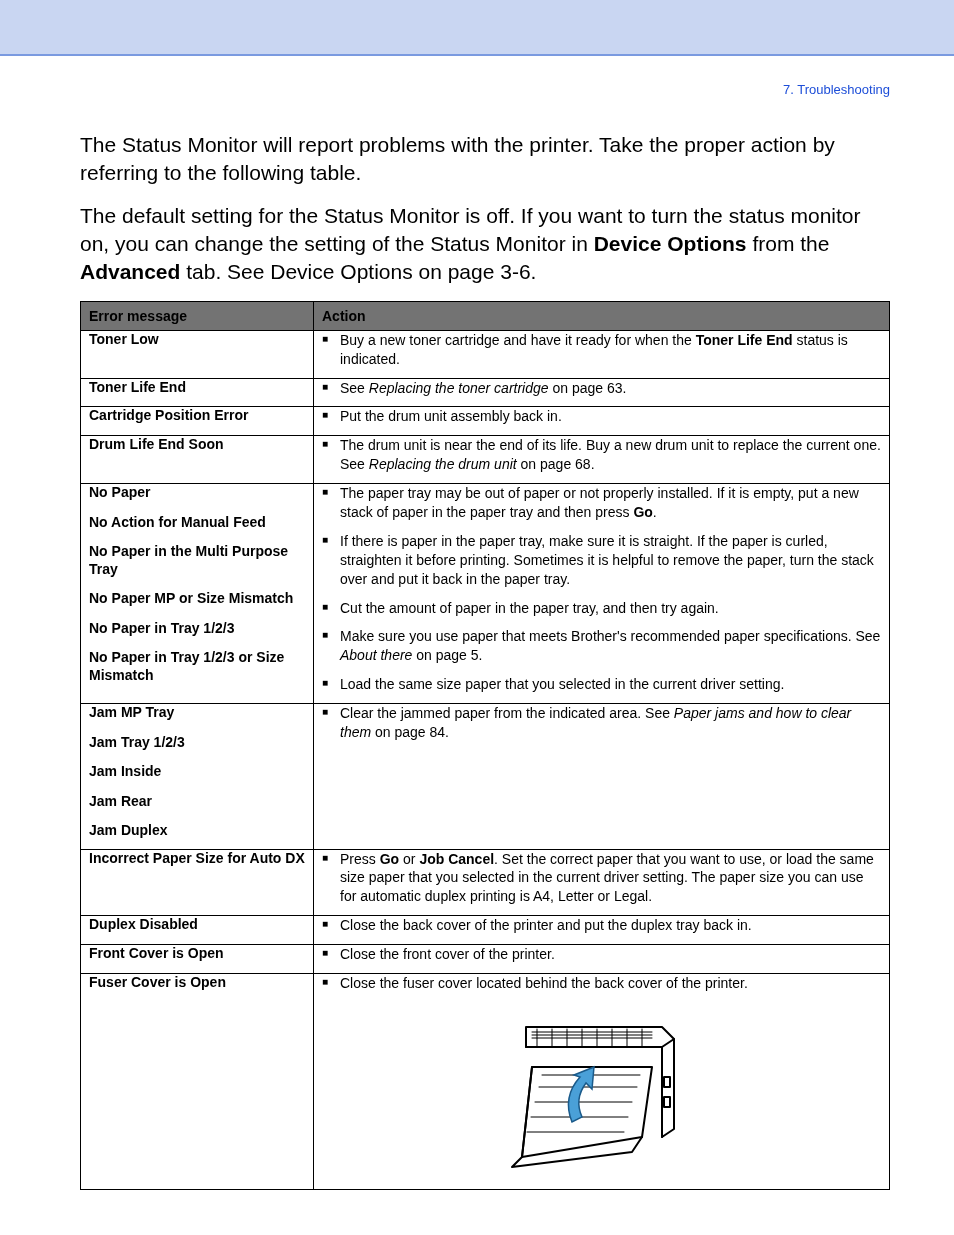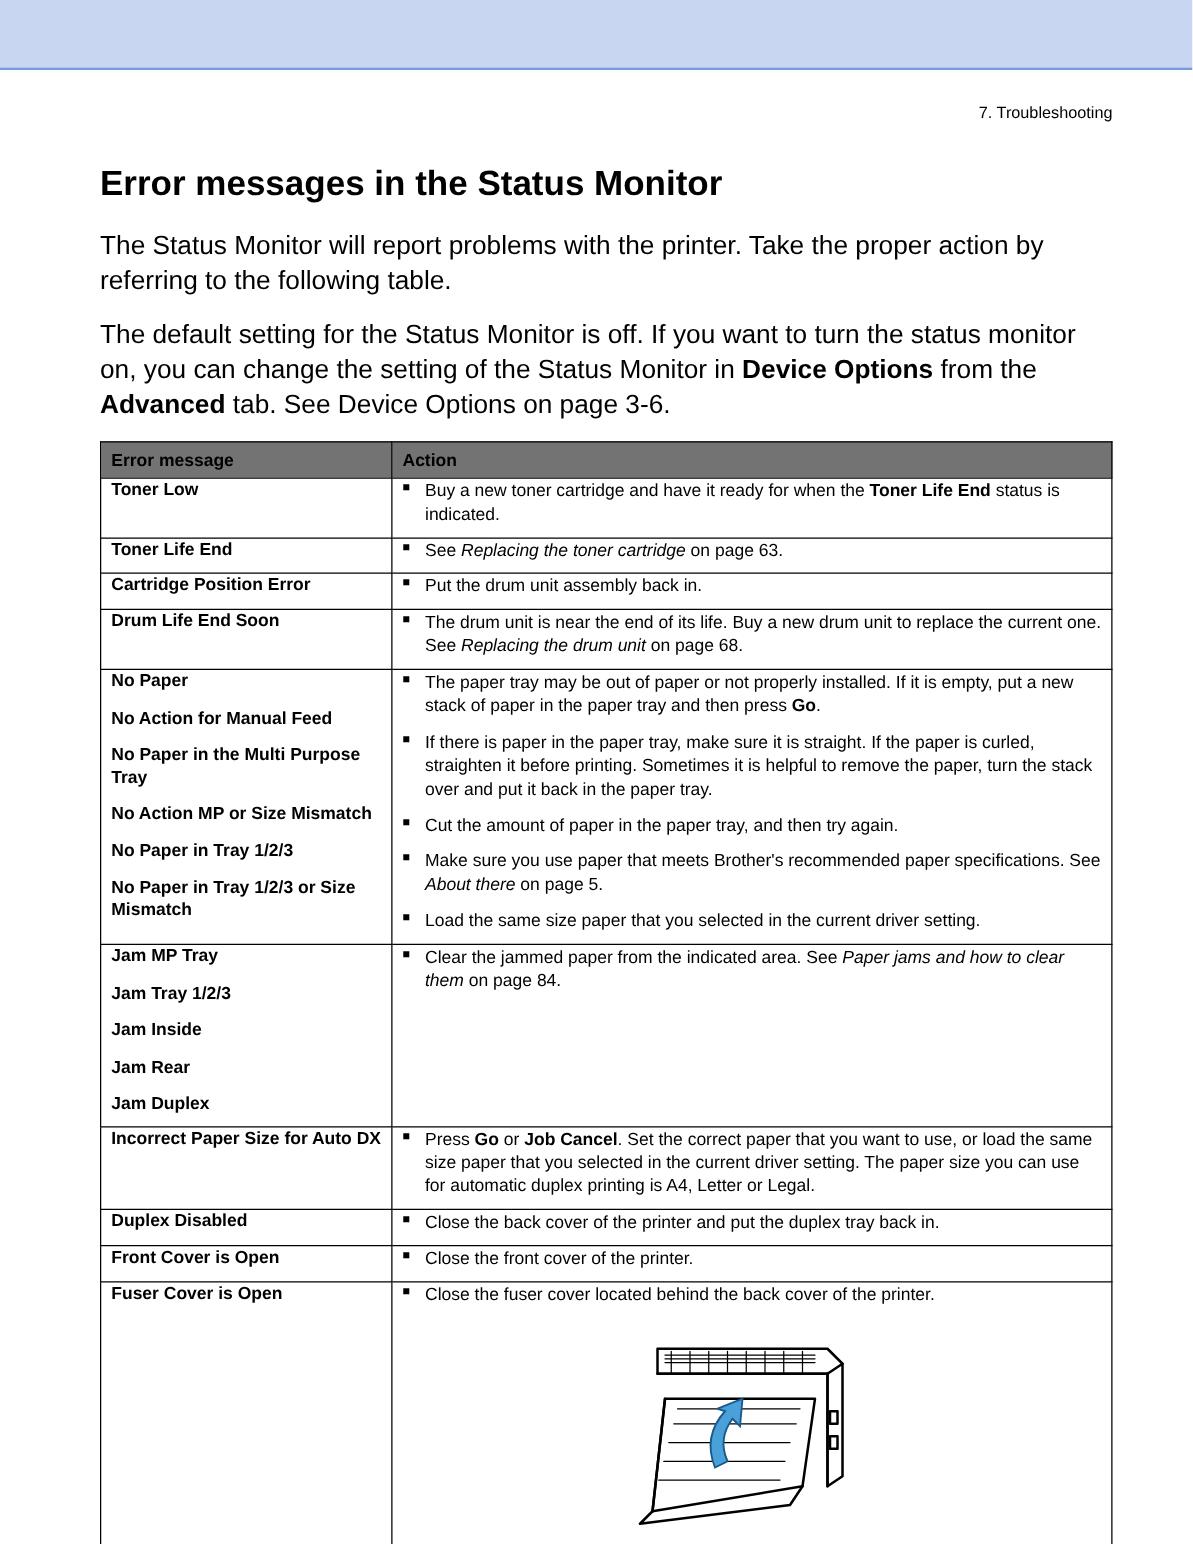--- a/index.html
+++ b/index.html
@@ -1,20 +1,20 @@
 <!DOCTYPE html>
 <html><head>
 <meta charset="utf-8">
 <style>
   * { box-sizing: border-box; margin: 0; padding: 0; }
   html, body { width: 954px; font-family: Arial, Helvetica, sans-serif; color: #000; background: #fff; }
   .topbar { height: 54px; background: #c9d6f2; }
   .sep { height: 2px; background: #7a9ae0; }
   .page { padding: 26px 64px 30px 80px; position: relative; }
-  .crumb { text-align: right; font-size: 13px; color: #000000; margin-bottom: 34px; }
+  .crumb { text-align: right; font-size: 13px; color: #1d4ed8; margin-bottom: 34px; }
   h1 { font-size: 28px; font-weight: bold; margin-bottom: 20px; }
   p.intro { font-size: 21px; line-height: 1.35; margin-bottom: 14px; }
   table { width: 100%; border-collapse: collapse; margin-top: 10px; }
   th, td { border: 1px solid #000; vertical-align: top; font-size: 14px; }
   th { background: #737373; text-align: left; font-weight: bold; padding: 6px 8px; }
   td { padding: 0 8px 9px 8px; }
   td.err { width: 233px; }
   .errlist div { font-weight: bold; margin-bottom: 12px; line-height: 1.25; }
   .errlist div:last-child { margin-bottom: 0; }
   ul.act { list-style: none; }
@@ -28,21 +28,20 @@
 </head>
 <body>
 
 <div class="topbar"></div>
 <div class="sep"></div>
 
 <div class="page">
 
   <div class="crumb">7. Troubleshooting</div>
 
-  <h1>Error messages in the Status Monitor</h1>
 
   <div id="intro-container">
       <p class="intro">The Status Monitor will report problems with the printer. Take the proper action by referring to the following table.</p>
       <p class="intro">The default setting for the Status Monitor is off. If you want to turn the status monitor on, you can change the setting of the Status Monitor in <b>Device Options</b> from the <b>Advanced</b> tab. See Device Options on page 3-6.</p>
     </div>
 
   <table>
     <thead>
       <tr>
         <th>Error message</th>
@@ -97,21 +96,21 @@
               <li>The drum unit is near the end of its life. Buy a new drum unit to replace the current one. See <em>Replacing the drum unit</em> on page 68.</li>
             </ul>
           </td>
         </tr>
         <tr>
           <td class="err">
             <div class="errlist">
               <div>No Paper</div>
               <div>No Action for Manual Feed</div>
               <div>No Paper in the Multi Purpose Tray</div>
-              <div>No Action MP or Size Mismatch</div>
+              <div>No Paper MP or Size Mismatch</div>
               <div>No Paper in Tray 1/2/3</div>
               <div>No Paper in Tray 1/2/3 or Size Mismatch</div>
             </div>
           </td>
           <td>
             <ul class="act">
               <li>The paper tray may be out of paper or not properly installed. If it is empty, put a new stack of paper in the paper tray and then press <b>Go</b>.</li>
               <li>If there is paper in the paper tray, make sure it is straight. If the paper is curled, straighten it before printing. Sometimes it is helpful to remove the paper, turn the stack over and put it back in the paper tray.</li>
               <li>Cut the amount of paper in the paper tray, and then try again.</li>
               <li>Make sure you use paper that meets Brother's recommended paper specifications. See <em>About there</em> on page 5.</li>

